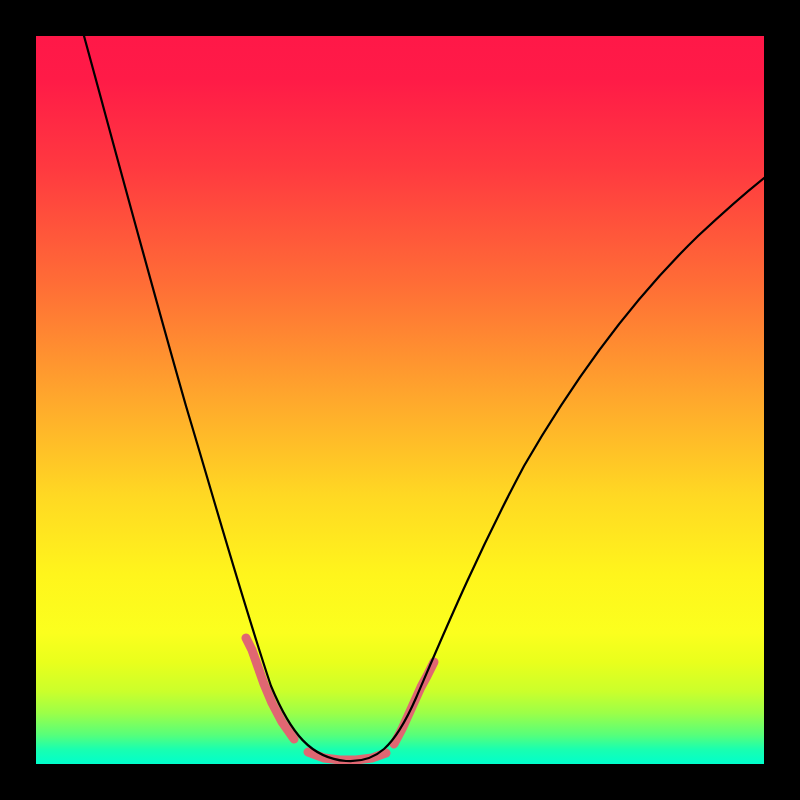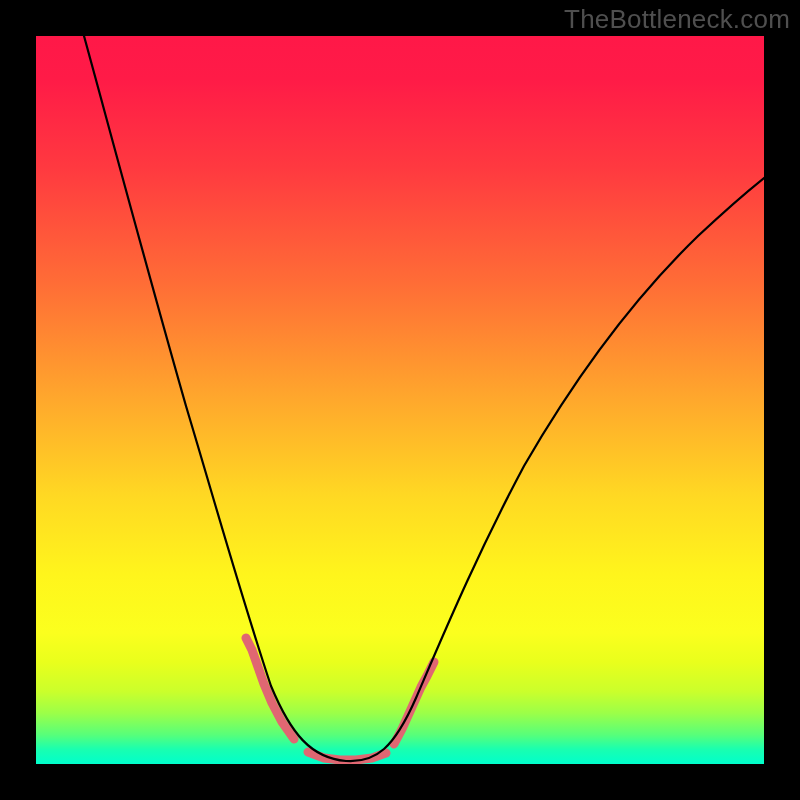--- a/index.html
+++ b/index.html
@@ -74,21 +74,20 @@
     stroke: #e06772;
     stroke-width: 9;
     stroke-linecap: round;
     stroke-linejoin: round;
   }
 </style>
 </head>
 <body>
 
 <div class="frame">
-  <div class="watermark">TheBottleneck.com</div>
 
   <div class="plot-area">
     <div class="gradient-bg"></div>
 
     <svg class="curve" viewBox="0 0 728 728" preserveAspectRatio="none">
 
       <path class="jitter" d="M 210 602
                L 216 614
                L 222 631
                L 228 648

